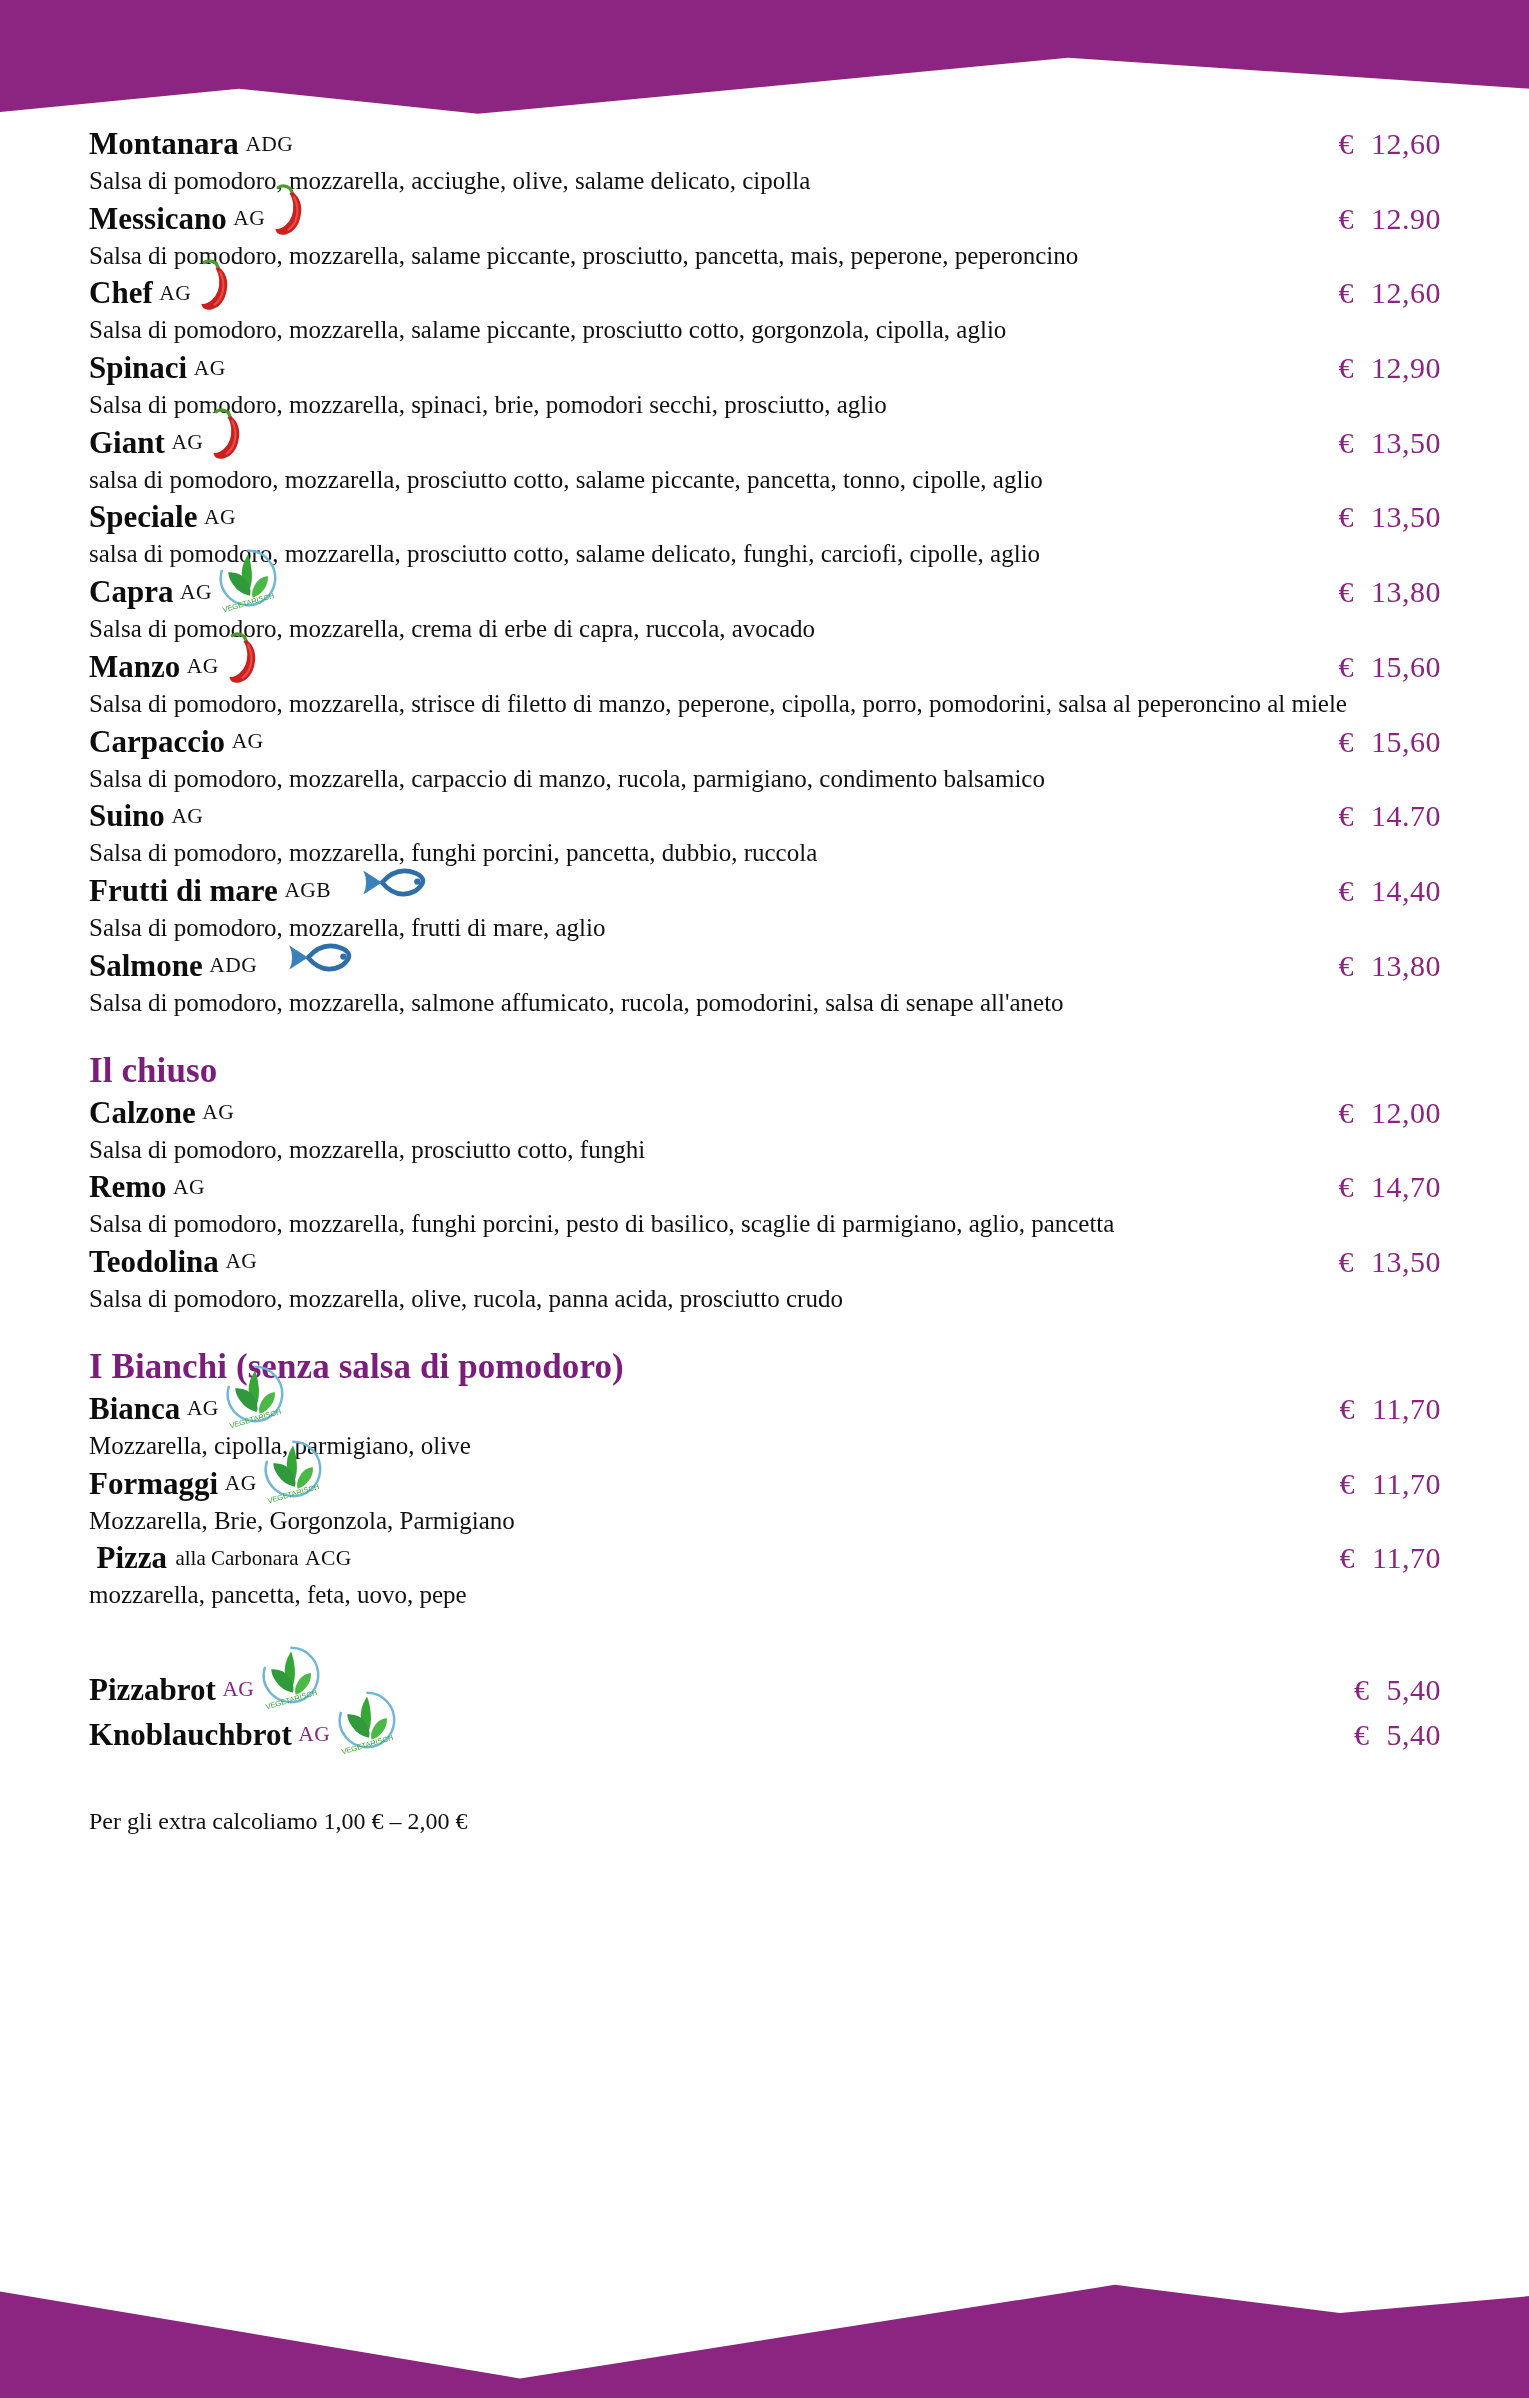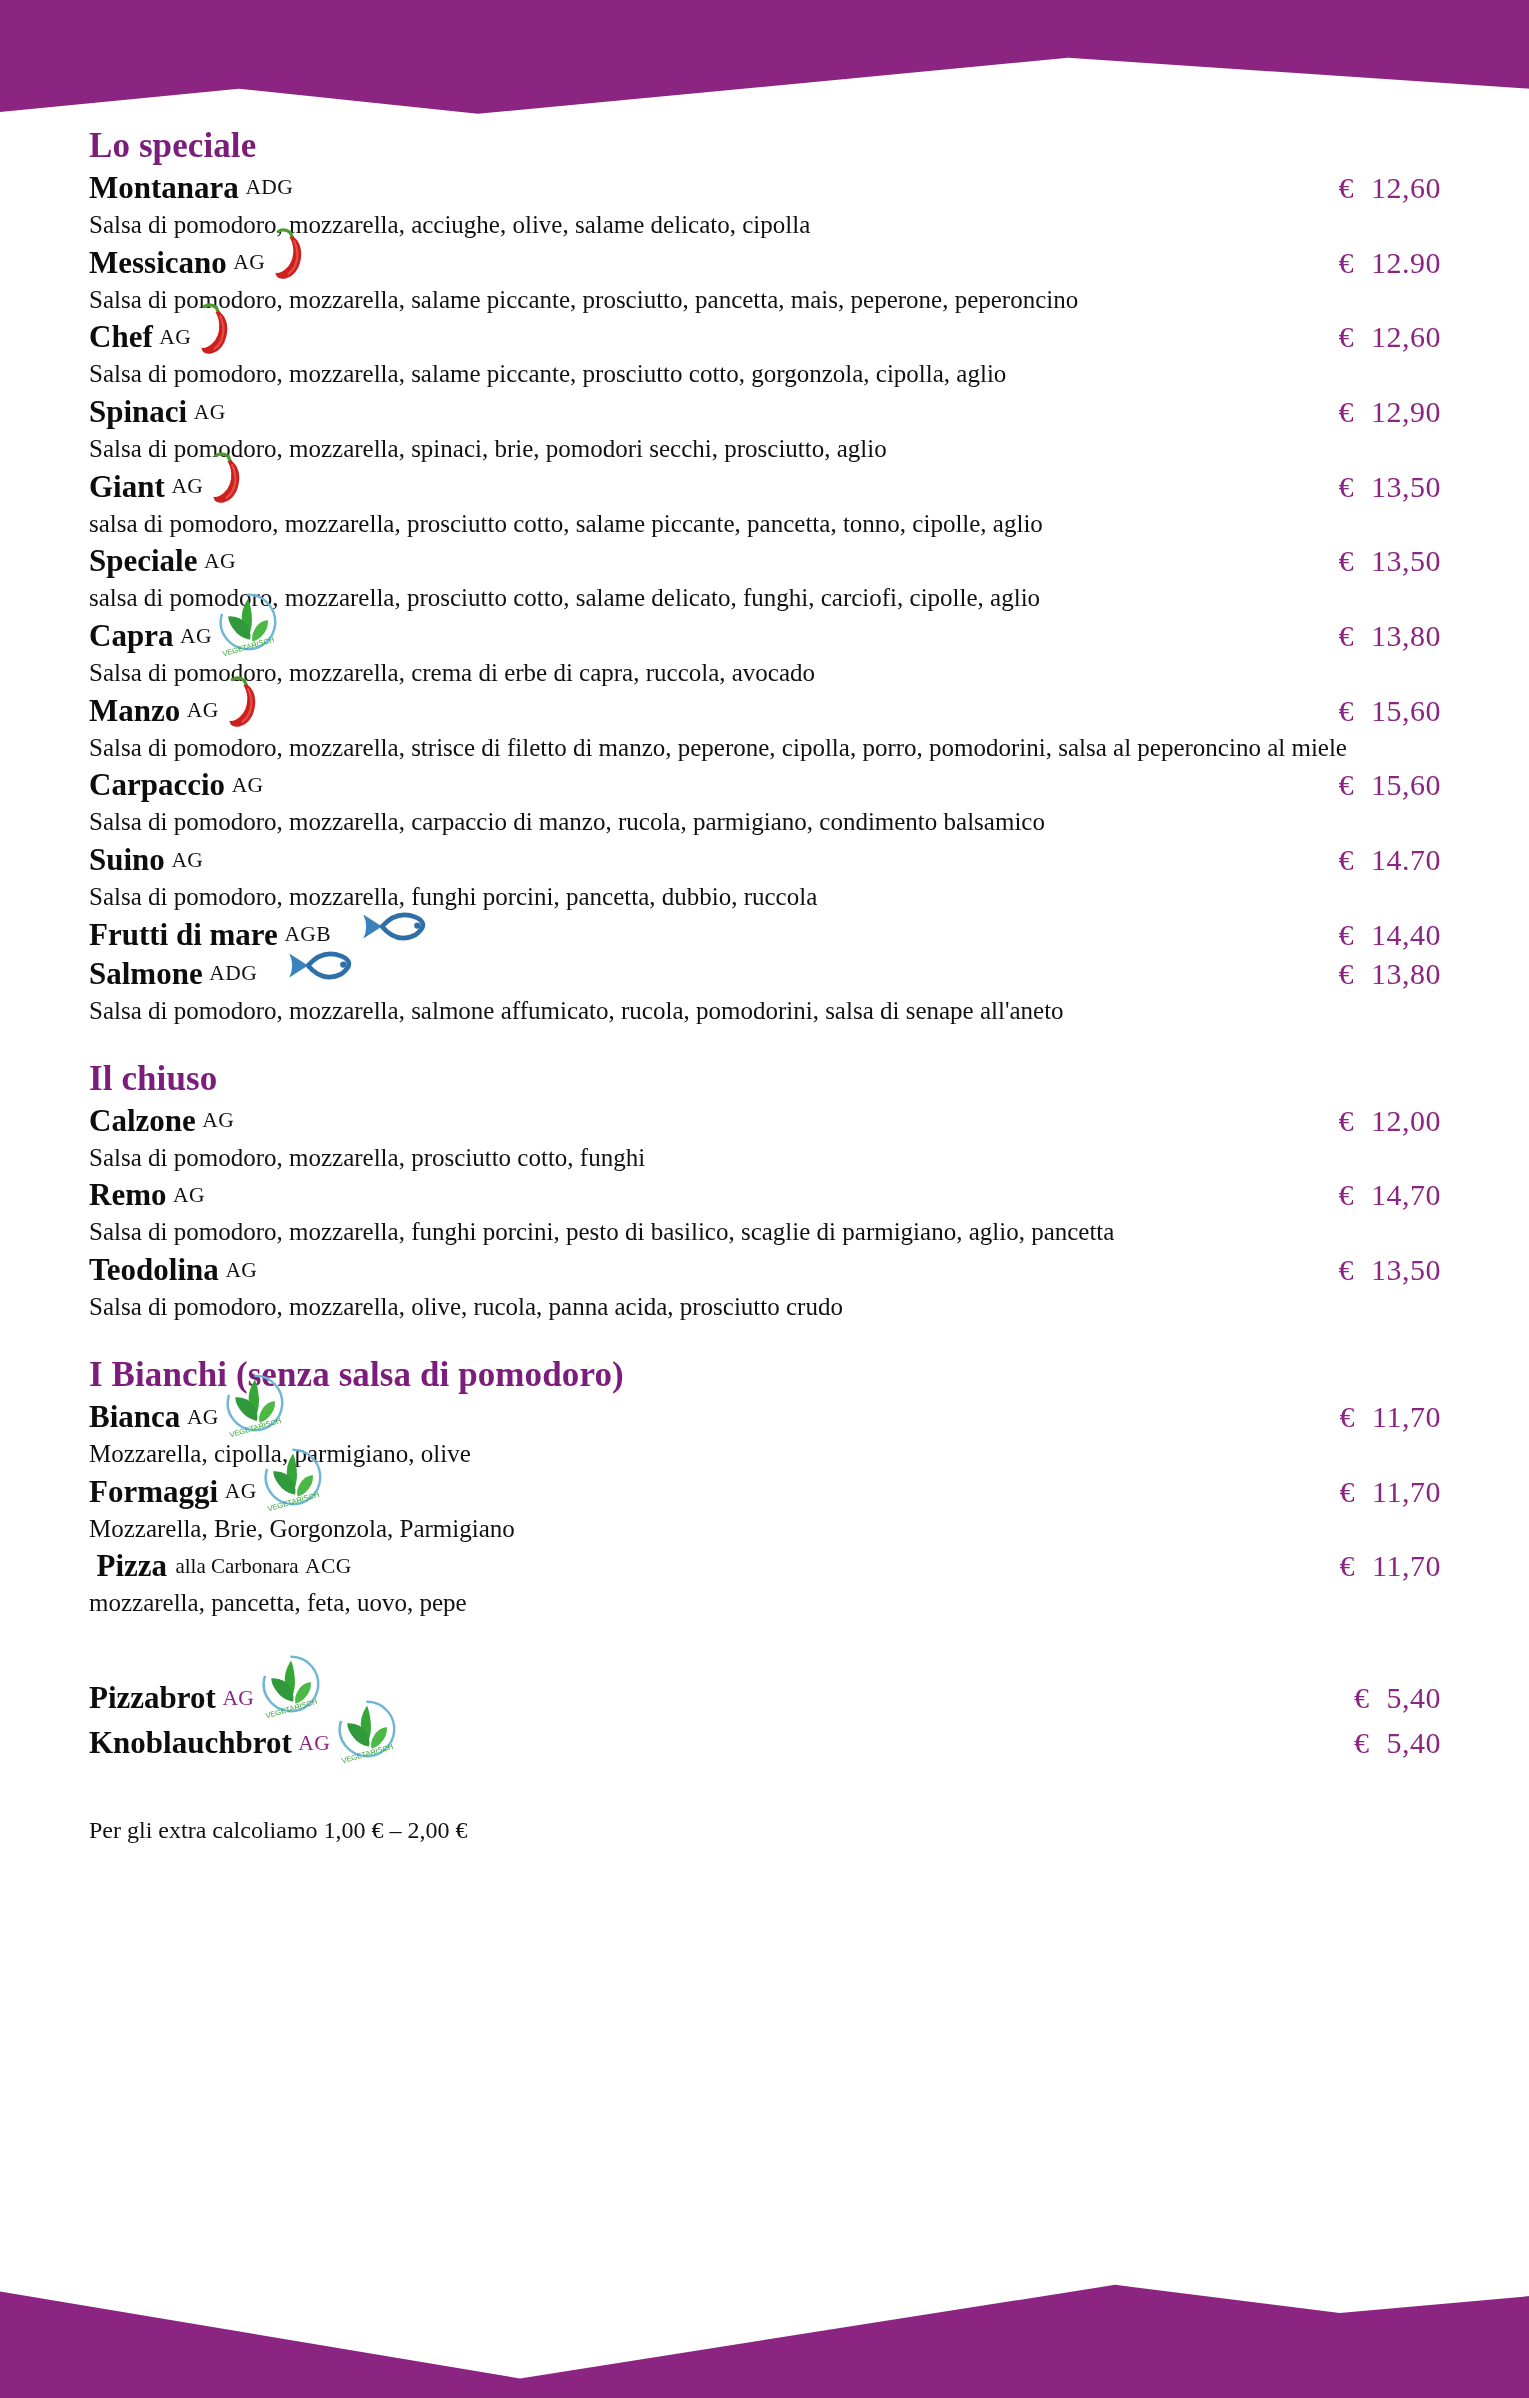--- a/index.html
+++ b/index.html
@@ -114,21 +114,20 @@
 
 <div class="band band-top">
   <svg viewBox="0 0 1633 135" preserveAspectRatio="none">
     <polygon points="0,0 1633,0 1633,95 1140,62 510,122 255,95 0,120" fill="#8C2482"></polygon>
   </svg>
 </div>
 
 <div class="page">
 
   <div class="section">
-    <div class="section-title">Lo speciale</div>
 
     <div class="item">
       <span class="item-left">
         <span class="item-name">Montanara</span>
         <span class="allergens">ADG</span>
       </span>
       <span class="price">
         <span class="cur">€</span><span>12,60</span>
       </span>
     </div>
@@ -283,20 +282,21 @@
             <path d="M30 22 Q46 4 66 12 Q82 19 66 31 Q46 41 30 22 Z" fill="none" stroke="#2E6FA8" stroke-width="5" stroke-linejoin="round"></path>
             <path d="M30 22 L10 9 Q16 22 10 35 Z" fill="#3A82BC"></path>
             <circle cx="68" cy="21" r="3.4" fill="#2E6FA8"></circle>
           </svg>
         </span>
       </span>
       <span class="price">
         <span class="cur">€</span><span>14,40</span>
       </span>
     </div>
+    <p class="desc">Salsa di pomodoro, mozzarella, frutti di mare, aglio</p>
 
     <div class="item">
       <span class="item-left">
         <span class="item-name">Salmone</span>
         <span class="allergens">ADG</span>
         <span class="ico ico-fish">
           <svg width="82" height="41" viewBox="0 0 88 44">
             <path d="M30 22 Q46 4 66 12 Q82 19 66 31 Q46 41 30 22 Z" fill="none" stroke="#2E6FA8" stroke-width="5" stroke-linejoin="round"></path>
             <path d="M30 22 L10 9 Q16 22 10 35 Z" fill="#3A82BC"></path>
             <circle cx="68" cy="21" r="3.4" fill="#2E6FA8"></circle>

